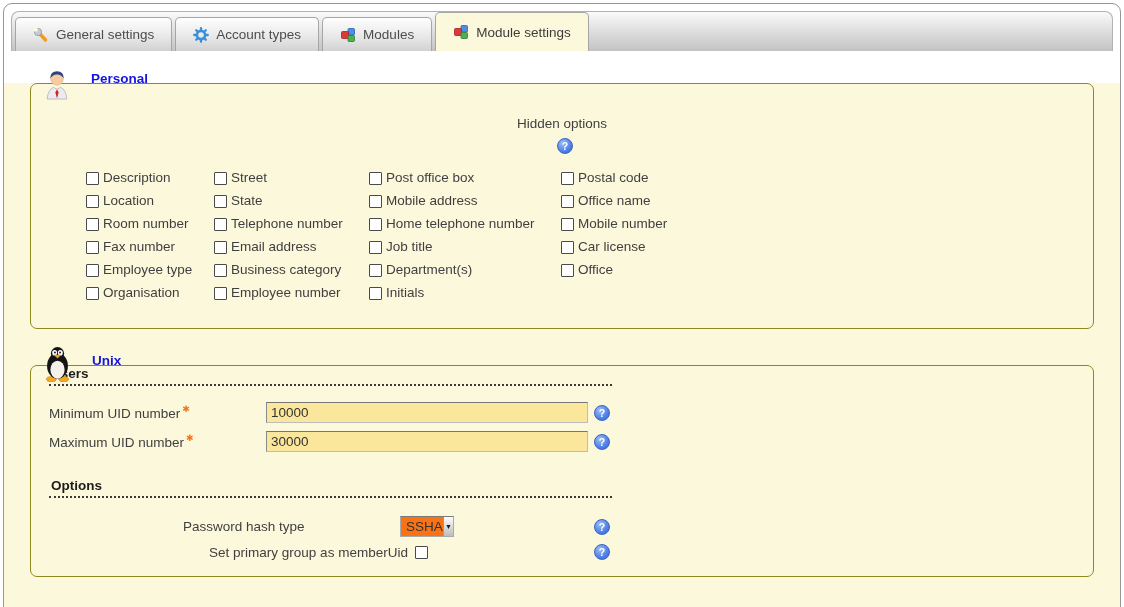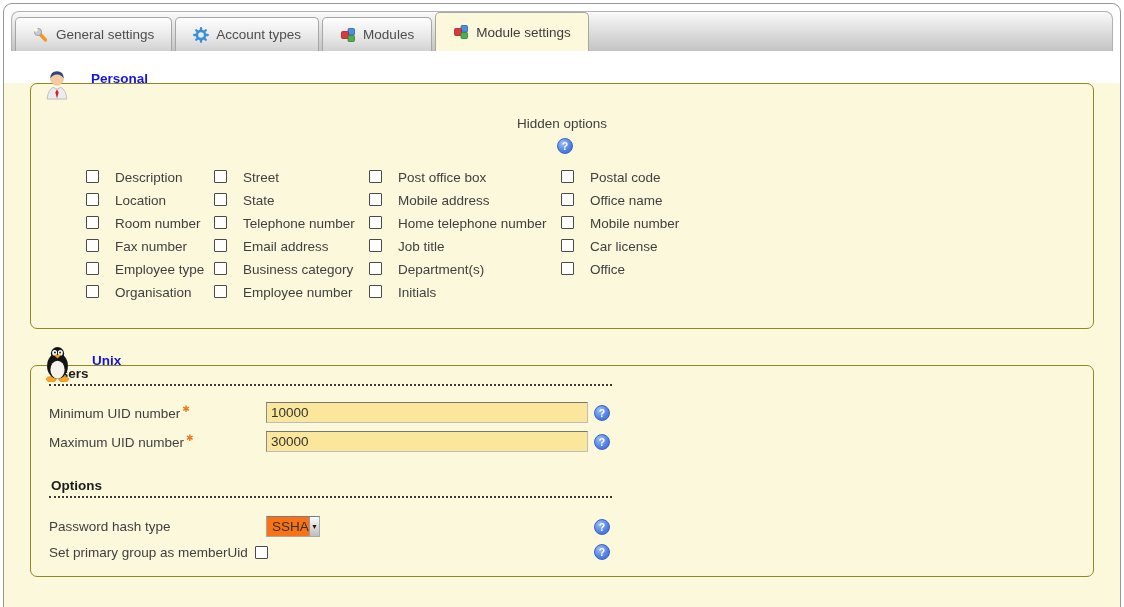--- a/index.html
+++ b/index.html
@@ -29,32 +29,32 @@
   .section.unix{margin-top:36px;padding:0 18px 16px 18px;}
   .legend{position:absolute;left:10px;bottom:100%;display:flex;align-items:flex-end;gap:18px;margin-top:8px;}
   .legend .licon{display:inline-flex;margin-bottom:-16px;}
   .legend .ltitle{font-size:13.5px;font-weight:bold;color:#1515DD;margin-bottom:-2px;}
 
   
   .hidden-opts{display:flex;align-items:center;gap:7px;margin-top:32px;
     font-size:13.5px;color:#3f3f3f;flex-direction:column;}
   .optgrid{margin-top:12px;}
   .optrow{display:grid;grid-template-columns:128px 155px 192px auto;height:23px;align-items:center;}
-  .opt{display:flex;align-items:flex-start;gap:16px;cursor:pointer;padding-left:37px;}
+  .opt{display:flex;align-items:flex-end;gap:4px;cursor:pointer;padding-left:37px;}
   .opt-label{font-size:13.5px;color:#3f3f3f;white-space:nowrap;}
   .cb{appearance:none;-webkit-appearance:none;width:13px;height:13px;margin:0;flex:none;
     background:#ffffff;border:1px solid #4a4a4a;border-radius:1px;cursor:pointer;}
 
   
   .subhead{width:563px;border-bottom:2px dotted #3a3a3a;padding:0 0 3px 2px;
     font-size:13.5px;font-weight:bold;color:#1c1c1c;}
   .subhead.users{}
   .subhead.options{margin-top:26px;}
   .frow{display:flex;align-items:center;}
-  .zone{width:539px;display:flex;align-items:center;}
+  .zone{width:539px;display:flex;align-items:center;justify-content:center;}
   .flabel{width:217px;font-size:13.5px;color:#3f3f3f;flex:none;}
   .req{color:#F07818;font-size:9px;vertical-align:super;margin-left:2px;}
   .txt{width:322px;height:21px;padding:1px 4px;font-family:"Liberation Sans",sans-serif;
     font-size:13.5px;color:#333;background:#FBE79B;
     border:1px solid #bdbdbd;border-top-color:#767676;border-left-color:#8a8a8a;}
   .row-minuid{margin-top:16px;}
   .row-maxuid{margin-top:8px;}
   .row-hash{margin-top:18px;}
   .row-member{margin-top:7px;}
   .selwrap{display:flex;align-items:center;width:54px;height:21px;background:#f97316;

